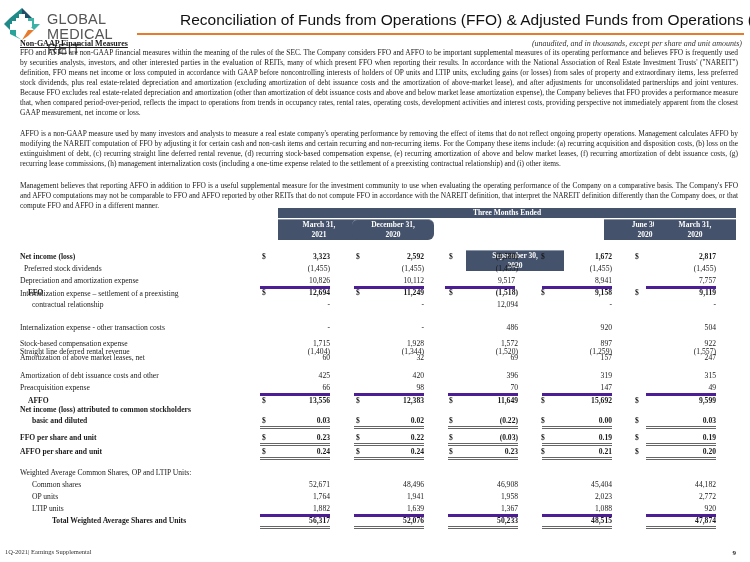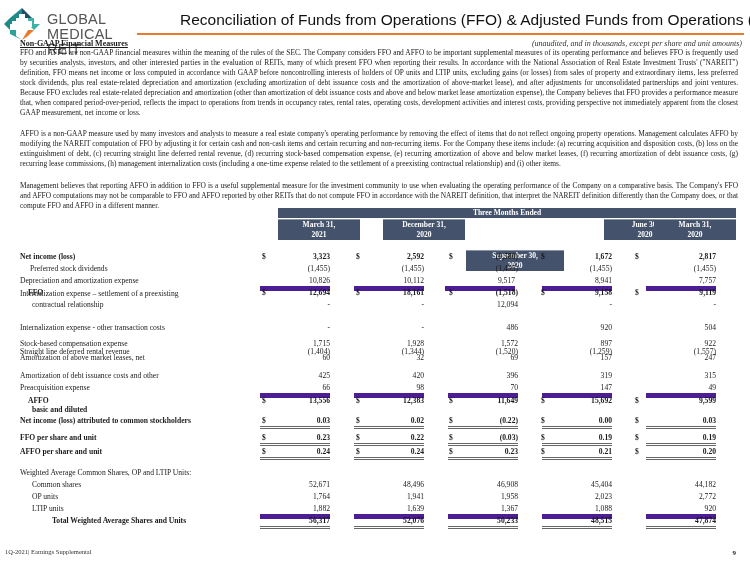--- a/index.html
+++ b/index.html
@@ -16,21 +16,21 @@
   .p3 { top:181px; }
 
   .hdr-band { position:absolute; left:278px; top:208px; width:458px; height:10px; background:#44526b; color:#fff; font-size:7.5px; font-weight:bold; text-align:center; line-height:10px; }
   .hdr-col { position:absolute; top:219px; height:20px; background:#44526b; color:#fff; font-size:7.5px; font-weight:bold; text-align:center; line-height:9.5px; border-top:1px solid #8a95a8; }
 
   .row { position:absolute; left:20px; width:720px; height:11px; font-size:7.6px; line-height:11px; }
   .row .lbl { position:absolute; left:0; white-space:nowrap; }
   .row .cur { position:absolute; font-size:7.6px; }
   .row .val { position:absolute; text-align:right; width:70px; }
   .bold { font-weight:bold; }
-  .ul { border-bottom:5px solid #4c1d95; }
+  .ul { border-bottom:3px solid #4c1d95; }
   .dul { border-bottom:3px double #666; }
 
   .footer { position:absolute; left:5px; top:548px; font-size:6.5px; color:#333; }
   .pagenum { position:absolute; right:14px; top:549px; font-size:7px; font-weight:bold; }
 </style>
 </head>
 <body>
 
 <div class="logo">
   <svg width="40" height="36" viewBox="0 0 40 36" style="position:absolute;left:0;top:0;">
@@ -58,21 +58,21 @@
 <div class="para p1">FFO and AFFO are non-GAAP financial measures within the meaning of the rules of the SEC. The Company considers FFO and AFFO to be important supplemental measures of its operating performance and believes FFO is frequently used by securities analysts, investors, and other interested parties in the evaluation of REITs, many of which present FFO when reporting their results. In accordance with the National Association of Real Estate Investment Trusts' ("NAREIT") definition, FFO means net income or loss computed in accordance with GAAP before noncontrolling interests of holders of OP units and LTIP units, excluding gains (or losses) from sales of property and extraordinary items, less preferred stock dividends, plus real estate-related depreciation and amortization (excluding amortization of debt issuance costs and the amortization of above-market lease), and after adjustments for unconsolidated partnerships and joint ventures. Because FFO excludes real estate-related depreciation and amortization (other than amortization of debt issuance costs and above and below market lease amortization expense), the Company believes that FFO provides a performance measure that, when compared period-over-period, reflects the impact to operations from trends in occupancy rates, rental rates, operating costs, development activities and interest costs, providing perspective not immediately apparent from the closest GAAP measurement, net income or loss.</div>
 <div class="para p2">AFFO is a non-GAAP measure used by many investors and analysts to measure a real estate company's operating performance by removing the effect of items that do not reflect ongoing property operations. Management calculates AFFO by modifying the NAREIT computation of FFO by adjusting it for certain cash and non-cash items and certain recurring and non-recurring items. For the Company these items include: (a) recurring acquisition and disposition costs, (b) loss on the extinguishment of debt, (c) recurring straight line deferred rental revenue, (d) recurring stock-based compensation expense, (e) recurring amortization of above and below market leases, (f) recurring amortization of debt issuance costs, (g) recurring lease commissions, (h) management internalization costs (including a one-time expense related to the settlement of a preexisting contractual relationship) and (i) other items.</div>
 <div class="para p3">Management believes that reporting AFFO in addition to FFO is a useful supplemental measure for the investment community to use when evaluating the operating performance of the Company on a comparative basis. The Company's FFO and AFFO computations may not be comparable to FFO and AFFO reported by other REITs that do not compute FFO in accordance with the NAREIT definition, that interpret the NAREIT definition differently than the Company does, or that compute FFO and AFFO in a different manner.</div>
 
 <div class="hdr-band">Three Months Ended</div>
 <div id="col-headers">
     <div class="hdr-col" style="left: 278px; width: 82px;">
       <div>March 31,</div>
       <div>2021</div>
     </div>
-    <div class="hdr-col" style="left: 383px; width: 82px;">
+    <div class="hdr-col" style="left: 352px; width: 82px; border-radius: 6px;">
       <div>December 31,</div>
       <div>2020</div>
     </div>
     <div class="hdr-col" style="left: 466px; width: 98px; margin-top: 31px;">
       <div>September 30,</div>
       <div>2020</div>
     </div>
     <div class="hdr-col" style="left: 560px; width: 82px; margin-left: 44px;">
       <div>June 30,</div>
       <div>2020</div>
@@ -91,41 +91,41 @@
       <div class="cur" style="left: 336px;">$</div>
       <div class="val" style="left: 334px;">2,592</div>
       <div class="cur" style="left: 429px;">$</div>
       <div class="val" style="left: 428px;">(9,580)</div>
       <div class="cur" style="left: 521px;">$</div>
       <div class="val" style="left: 522px;">1,672</div>
       <div class="cur" style="left: 615px;">$</div>
       <div class="val" style="left: 626px;">2,817</div>
     </div>
     <div class="row" style="top: 263px;">
-      <div class="lbl" style="left: 10px;">Preferred stock dividends</div>
+      <div class="lbl" style="left: 4px;">Preferred stock dividends</div>
       <div class="val" style="left: 240px;">(1,455)</div>
       <div class="val" style="left: 334px;">(1,455)</div>
       <div class="val" style="left: 428px;">(1,455)</div>
       <div class="val" style="left: 522px;">(1,455)</div>
       <div class="val" style="left: 626px;">(1,455)</div>
     </div>
     <div class="row" style="top: 275px;">
       <div class="lbl" style="left: 0px;">Depreciation and amortization expense</div>
       <div class="val ul" style="left: 240px;">10,826</div>
       <div class="val ul" style="left: 334px;">10,112</div>
       <div class="val ul" style="left: 425px;">9,517</div>
       <div class="val ul" style="left: 522px;">8,941</div>
       <div class="val ul" style="left: 626px;">7,757</div>
     </div>
     <div class="row bold" style="top: 287px;">
       <div class="lbl" style="left: 8px;">FFO</div>
       <div class="cur" style="left: 242px;">$</div>
       <div class="val" style="left: 240px;">12,694</div>
       <div class="cur" style="left: 336px;">$</div>
-      <div class="val" style="left: 334px;">18,161</div>
+      <div class="val" style="left: 334px;">11,249</div>
       <div class="cur" style="left: 429px;">$</div>
       <div class="val" style="left: 428px;">(1,518)</div>
       <div class="cur" style="left: 521px;">$</div>
       <div class="val" style="left: 522px;">9,158</div>
       <div class="cur" style="left: 615px;">$</div>
       <div class="val" style="left: 626px;">9,119</div>
     </div>
     <div class="row" style="top: 299px;">
       <div class="lbl" style="left: 0px; top: -11px; line-height: 11px;">
         <div>Internalization expense – settlement of a preexisting</div>
@@ -193,22 +193,22 @@
       <div class="val" style="left: 334px;">12,383</div>
       <div class="cur" style="left: 429px;">$</div>
       <div class="val" style="left: 428px;">11,649</div>
       <div class="cur" style="left: 521px;">$</div>
       <div class="val" style="left: 522px;">15,692</div>
       <div class="cur" style="left: 615px;">$</div>
       <div class="val" style="left: 626px;">9,599</div>
     </div>
     <div class="row bold" style="top: 415px;">
       <div class="lbl" style="left: 0px; top: -11px; line-height: 11px;">
+        <div>Net income (loss) attributed to common stockholders</div>
         <div style="padding-left: 12px;">basic and diluted</div>
-        <div>Net income (loss) attributed to common stockholders</div>
       </div>
       <div class="cur" style="left: 242px;">$</div>
       <div class="val dul" style="left: 240px;">0.03</div>
       <div class="cur" style="left: 336px;">$</div>
       <div class="val dul" style="left: 334px;">0.02</div>
       <div class="cur" style="left: 429px;">$</div>
       <div class="val dul" style="left: 428px;">(0.22)</div>
       <div class="cur" style="left: 521px;">$</div>
       <div class="val dul" style="left: 522px;">0.00</div>
       <div class="cur" style="left: 615px;">$</div>

